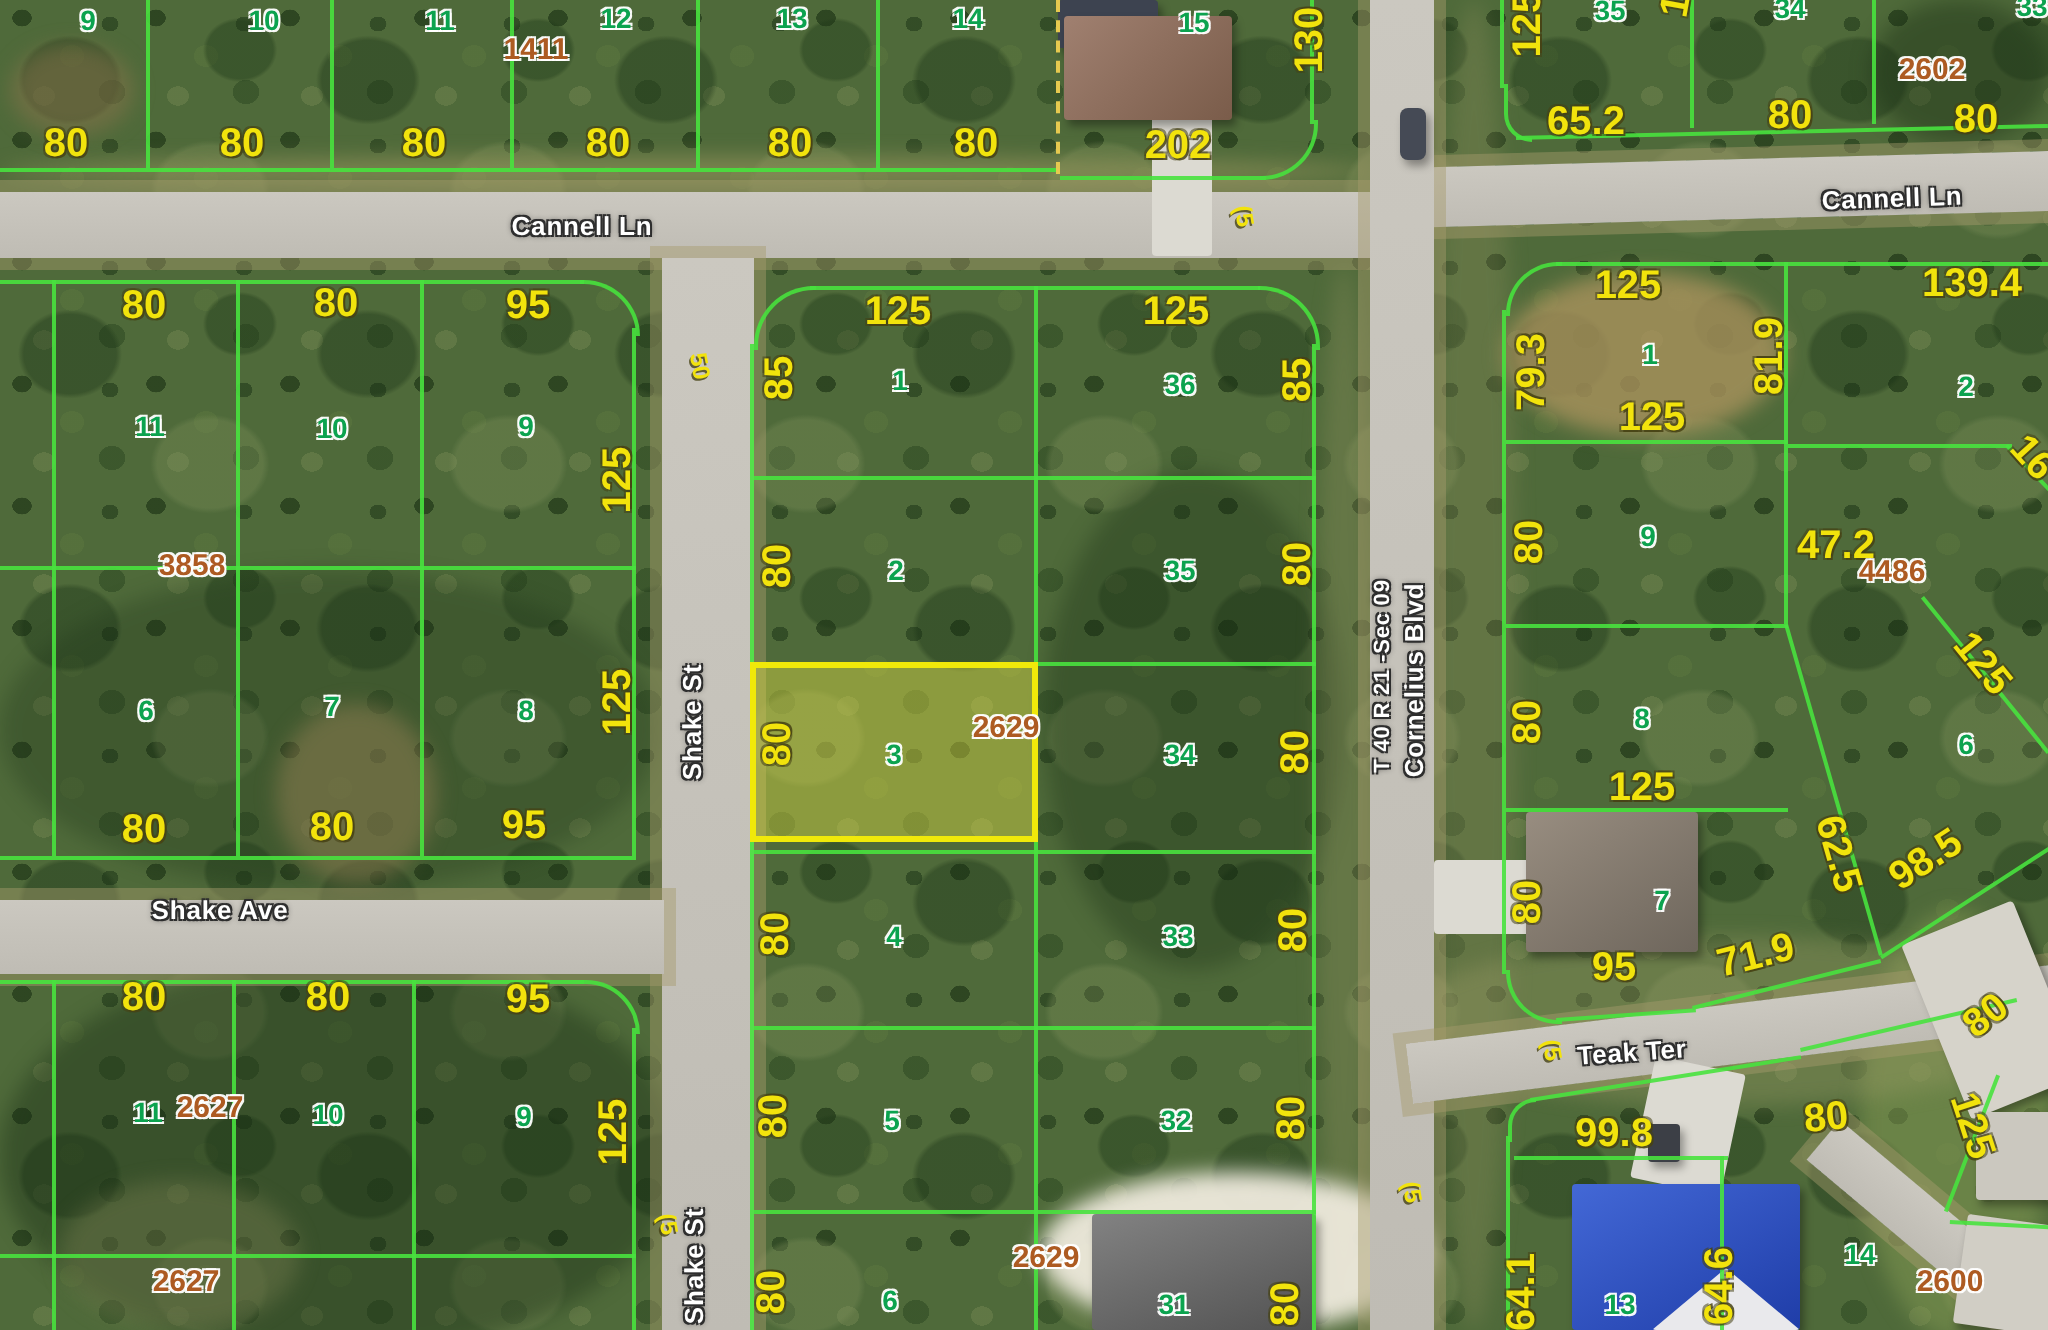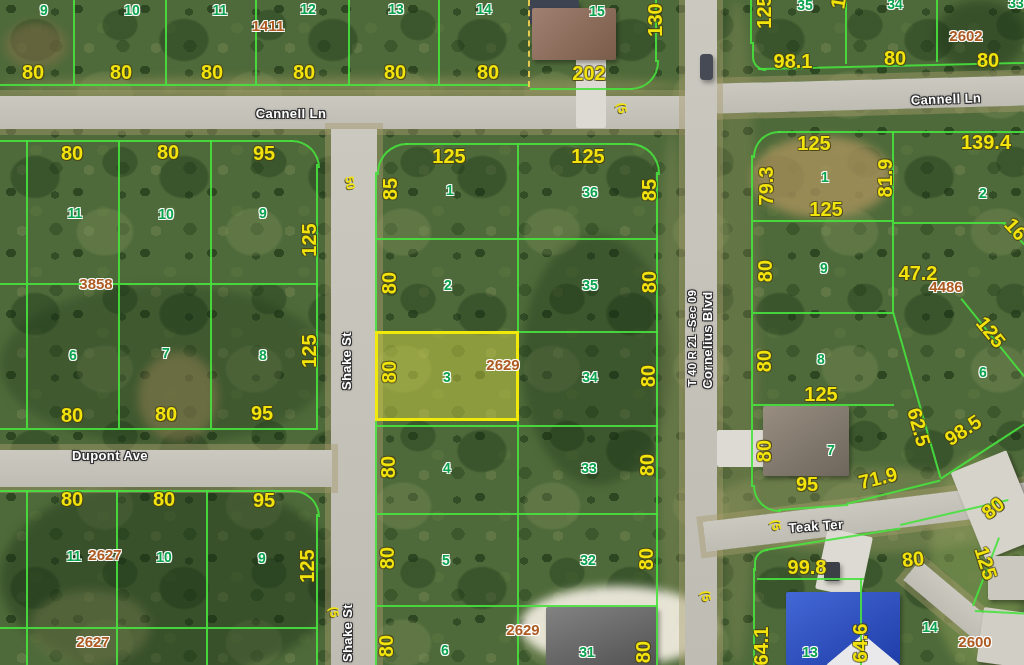--- a/index.html
+++ b/index.html
@@ -146,21 +146,21 @@
     <div class="arc" style="left: 290px; top: 490px; width: 28px; height: 25px; border-top: 2px solid rgba(72, 226, 62, 0.9); border-right: 2px solid rgba(72, 226, 62, 0.9); border-radius: 0px 28px 0px 0px;"></div>
     <div class="arc" style="left: 377px; top: 143px; width: 29px; height: 30px; border-top: 2px solid rgba(72, 226, 62, 0.9); border-left: 2px solid rgba(72, 226, 62, 0.9); border-radius: 30px 0px 0px;"></div>
     <div class="arc" style="left: 629px; top: 143px; width: 29px; height: 30px; border-top: 2px solid rgba(72, 226, 62, 0.9); border-right: 2px solid rgba(72, 226, 62, 0.9); border-radius: 0px 30px 0px 0px;"></div>
     <div class="arc" style="left: 753px; top: 131px; width: 26px; height: 25px; border-top: 2px solid rgba(72, 226, 62, 0.9); border-left: 2px solid rgba(72, 226, 62, 0.9); border-radius: 26px 0px 0px;"></div>
     <div class="arc" style="left: 753px; top: 485px; width: 26px; height: 25px; border-bottom: 2px solid rgba(72, 226, 62, 0.9); border-left: 2px solid rgba(72, 226, 62, 0.9); border-radius: 0px 0px 0px 26px;"></div>
     <div class="arc" style="left: 754px; top: 549px; width: 12px; height: 20px; border-top: 2px solid rgba(72, 226, 62, 0.9); border-left: 2px solid rgba(72, 226, 62, 0.9); border-radius: 20px 0px 0px;"></div>
     <span class="lbl street" style="left: 291px; top: 113px; transform: translate(-50%, -50%) rotate(0deg);">Cannell Ln</span>
     <span class="lbl street" style="left: 946px; top: 99px; transform: translate(-50%, -50%) rotate(-2deg);">Cannell Ln</span>
     <span class="lbl street" style="left: 346px; top: 361px; transform: translate(-50%, -50%) rotate(-90deg);">Shake St</span>
     <span class="lbl street" style="left: 347px; top: 633px; transform: translate(-50%, -50%) rotate(-90deg);">Shake St</span>
-    <span class="lbl street" style="left: 110px; top: 455px; transform: translate(-50%, -50%) rotate(0deg);">Dupont Ave</span>
+    <span class="lbl street" style="left: 110px; top: 455px; transform: translate(-50%, -50%) rotate(0deg);">Shake Ave</span>
     <span class="lbl street" style="left: 707px; top: 340px; transform: translate(-50%, -50%) rotate(-90deg);">Cornelius Blvd</span>
     <span class="lbl street small" style="left: 692px; top: 338px; transform: translate(-50%, -50%) rotate(-90deg);">T 40 R 21 -Sec 09</span>
     <span class="lbl street" style="left: 816px; top: 526px; transform: translate(-50%, -50%) rotate(-4deg);">Teak Ter</span>
     <span class="lbl lot" style="left: 44px; top: 10px; transform: translate(-50%, -50%) rotate(0deg);">9</span>
     <span class="lbl lot" style="left: 132px; top: 10px; transform: translate(-50%, -50%) rotate(0deg);">10</span>
     <span class="lbl lot" style="left: 220px; top: 10px; transform: translate(-50%, -50%) rotate(0deg);">11</span>
     <span class="lbl lot" style="left: 308px; top: 9px; transform: translate(-50%, -50%) rotate(0deg);">12</span>
     <span class="lbl lot" style="left: 396px; top: 9px; transform: translate(-50%, -50%) rotate(0deg);">13</span>
     <span class="lbl lot" style="left: 484px; top: 9px; transform: translate(-50%, -50%) rotate(0deg);">14</span>
     <span class="lbl lot" style="left: 597px; top: 11px; transform: translate(-50%, -50%) rotate(0deg);">15</span>
@@ -198,21 +198,21 @@
     <span class="lbl lot" style="left: 930px; top: 627px; transform: translate(-50%, -50%) rotate(0deg);">14</span>
     <span class="lbl dim" style="left: 33px; top: 72px; transform: translate(-50%, -50%) rotate(0deg);">80</span>
     <span class="lbl dim" style="left: 121px; top: 72px; transform: translate(-50%, -50%) rotate(0deg);">80</span>
     <span class="lbl dim" style="left: 212px; top: 72px; transform: translate(-50%, -50%) rotate(0deg);">80</span>
     <span class="lbl dim" style="left: 304px; top: 72px; transform: translate(-50%, -50%) rotate(0deg);">80</span>
     <span class="lbl dim" style="left: 395px; top: 72px; transform: translate(-50%, -50%) rotate(0deg);">80</span>
     <span class="lbl dim" style="left: 488px; top: 72px; transform: translate(-50%, -50%) rotate(0deg);">80</span>
     <span class="lbl dim" style="left: 589px; top: 73px; transform: translate(-50%, -50%) rotate(0deg);">202</span>
     <span class="lbl dim" style="left: 655px; top: 20px; transform: translate(-50%, -50%) rotate(-90deg);">130</span>
     <span class="lbl dim" style="left: 764px; top: 12px; transform: translate(-50%, -50%) rotate(-90deg);">125</span>
-    <span class="lbl dim" style="left: 793px; top: 61px; transform: translate(-50%, -50%) rotate(0deg);">98.1</span>
+    <span class="lbl dim" style="left: 793px; top: 61px; transform: translate(-50%, -50%) rotate(0deg);">65.2</span>
     <span class="lbl dim" style="left: 895px; top: 58px; transform: translate(-50%, -50%) rotate(0deg);">80</span>
     <span class="lbl dim" style="left: 988px; top: 60px; transform: translate(-50%, -50%) rotate(0deg);">80</span>
     <span class="lbl dim" style="left: 840px; top: -8px; transform: translate(-50%, -50%) rotate(-80deg);">125</span>
     <span class="lbl dim" style="left: 72px; top: 153px; transform: translate(-50%, -50%) rotate(0deg);">80</span>
     <span class="lbl dim" style="left: 168px; top: 152px; transform: translate(-50%, -50%) rotate(0deg);">80</span>
     <span class="lbl dim" style="left: 264px; top: 153px; transform: translate(-50%, -50%) rotate(0deg);">95</span>
     <span class="lbl dim" style="left: 309px; top: 240px; transform: translate(-50%, -50%) rotate(-90deg);">125</span>
     <span class="lbl dim" style="left: 72px; top: 415px; transform: translate(-50%, -50%) rotate(0deg);">80</span>
     <span class="lbl dim" style="left: 166px; top: 414px; transform: translate(-50%, -50%) rotate(0deg);">80</span>
     <span class="lbl dim" style="left: 262px; top: 413px; transform: translate(-50%, -50%) rotate(0deg);">95</span>

